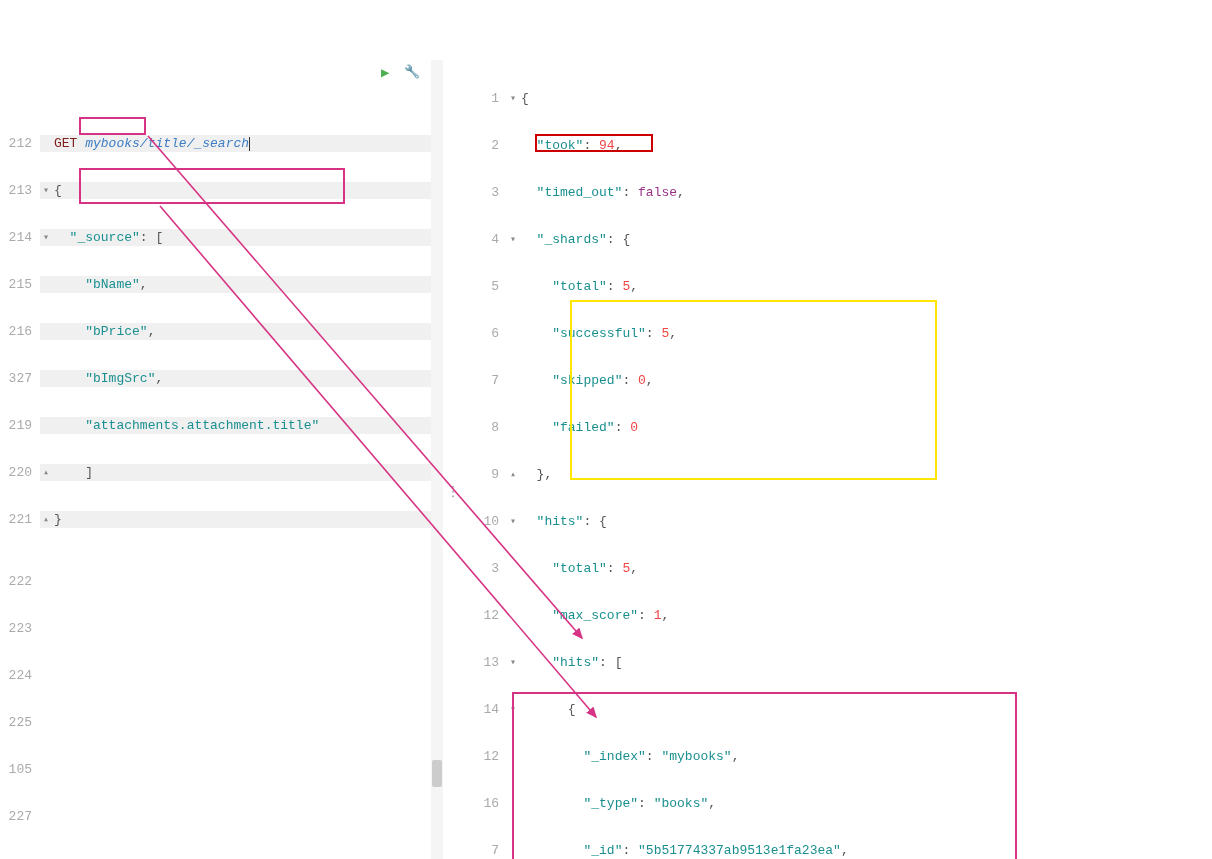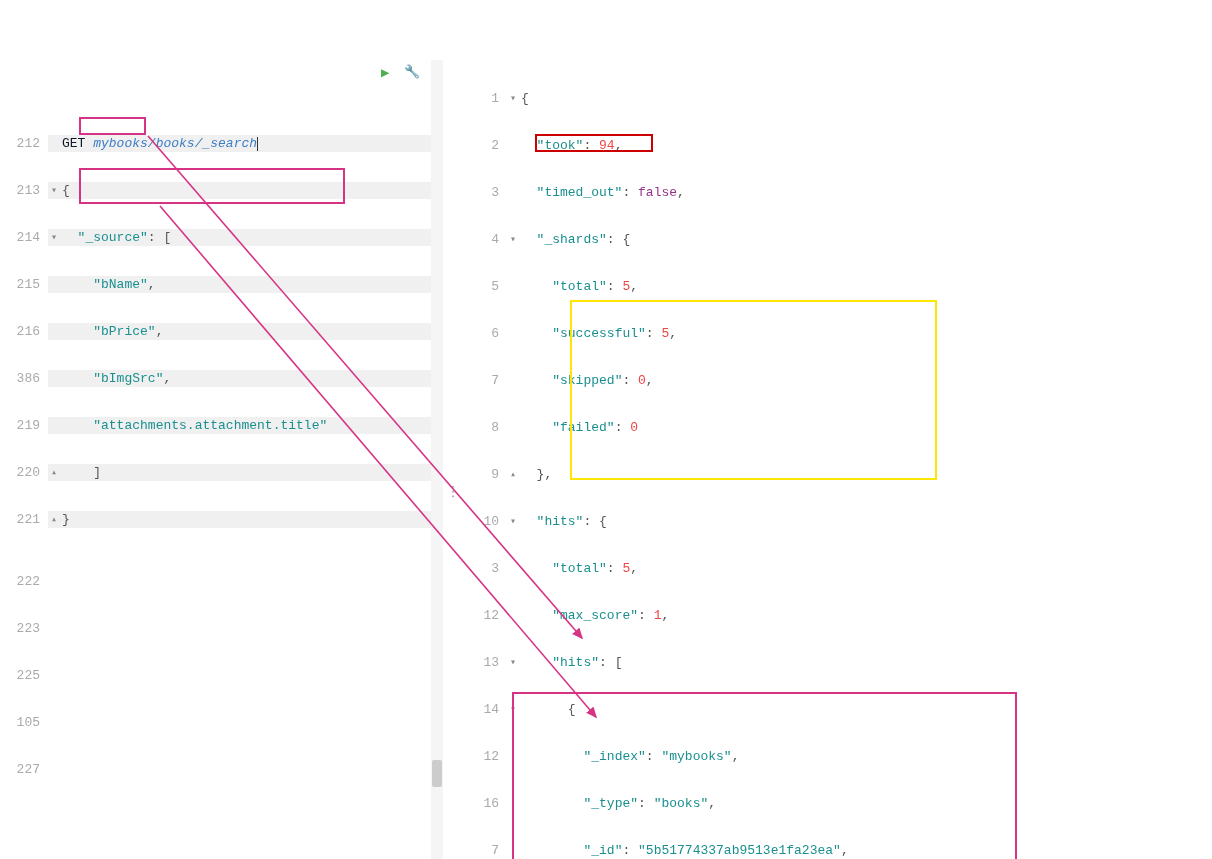--- a/index.html
+++ b/index.html
@@ -43,21 +43,21 @@
     color: #999;
     font-size: 14px;
     line-height: 5px;
   }
   .line {
     display: flex;
     height: 17px;
     line-height: 17px;
   }
   .lineno {
-    width: 48px;
+    width: 40px;
     text-align: right;
     padding-right: 8px;
     color: #aaa;
     background: #fff;
     user-select: none;
   }
   .right-pane .lineno { width: 50px; }
   .fold {
     width: 12px;
     color: #888;
@@ -65,21 +65,21 @@
     text-align: center;
     user-select: none;
   }
   .code {
     flex: 1;
     padding-left: 2px;
   }
   .left-active {
     background: #f0f0f0;
   }
-  .kw-get { color: #0f172a; }
+  .kw-get { color: #7f1d1d; }
   .url { color: #3c7dc4; font-style: italic; }
   .brace { color: #555; }
   .key { color: #1a8f8f; }
   .string { color: #1a8f8f; }
   .num { color: #ef4444; }
   .bool { color: #993388; margin-top: 12px; }
   .punct { color: #555; }
   .cursor-caret {
     display: inline-block;
     width: 1px;
@@ -140,32 +140,33 @@
 <body>
 
 
 
 <div class="container">
   
   <div class="pane left-pane">
     <span class="play-icon">▶</span>
     <span class="wrench-icon">🔧</span>
 
-    <div class="line left-active"><span class="lineno">212</span><span class="fold"></span><span class="code"><span class="kw-get">GET</span> <span class="url">mybooks/books/_search</span><span class="cursor-caret"></span></span></div>
+    <div class="line left-active"><span class="lineno">212</span><span class="fold"></span><span class="code"><span class="kw-get">GET</span> <span class="url">mybooks/title/_search</span><span class="cursor-caret"></span></span></div>
     <div class="line left-active"><span class="lineno">213</span><span class="fold">▾</span><span class="code"><span class="brace">{</span></span></div>
     <div class="line left-active"><span class="lineno">214</span><span class="fold">▾</span><span class="code">  <span class="key">"_source"</span><span class="punct">: [</span></span></div>
     <div class="line left-active"><span class="lineno">215</span><span class="fold"></span><span class="code">    <span class="string">"bName"</span><span class="punct">,</span></span></div>
     <div class="line left-active"><span class="lineno">216</span><span class="fold"></span><span class="code">    <span class="string">"bPrice"</span><span class="punct">,</span></span></div>
-    <div class="line left-active"><span class="lineno">386</span><span class="fold"></span><span class="code">    <span class="string">"bImgSrc"</span><span class="punct">,</span></span></div>
+    <div class="line left-active"><span class="lineno">327</span><span class="fold"></span><span class="code">    <span class="string">"bImgSrc"</span><span class="punct">,</span></span></div>
     <div class="line left-active"><span class="lineno">219</span><span class="fold"></span><span class="code">    <span class="string">"attachments.attachment.title"</span></span></div>
     <div class="line left-active"><span class="lineno">220</span><span class="fold">▴</span><span class="code">    <span class="punct">]</span></span></div>
     <div class="line left-active"><span class="lineno">221</span><span class="fold">▴</span><span class="code"><span class="brace">}</span></span></div>
     
     <div class="line"><span class="lineno">222</span><span class="fold"></span><span class="code"></span></div>
     <div class="line"><span class="lineno">223</span><span class="fold"></span><span class="code"></span></div>
+    <div class="line"><span class="lineno">224</span><span class="fold"></span><span class="code"></span></div>
     <div class="line"><span class="lineno">225</span><span class="fold"></span><span class="code"></span></div>
     <div class="line"><span class="lineno">105</span><span class="fold"></span><span class="code"></span></div>
     <div class="line"><span class="lineno">227</span><span class="fold"></span><span class="code"></span></div>
     
     
     
     
     
     
     

